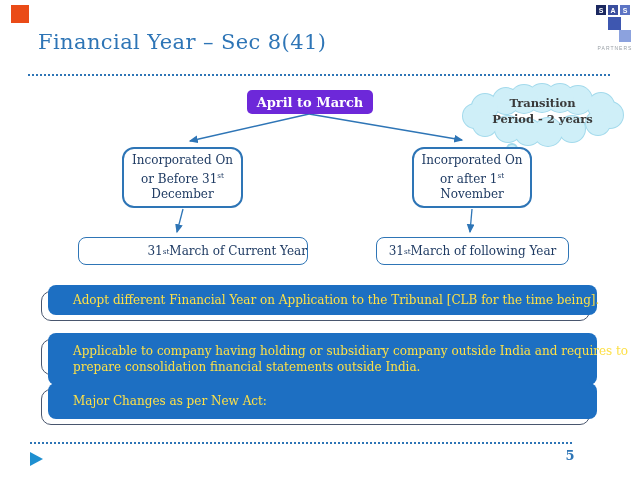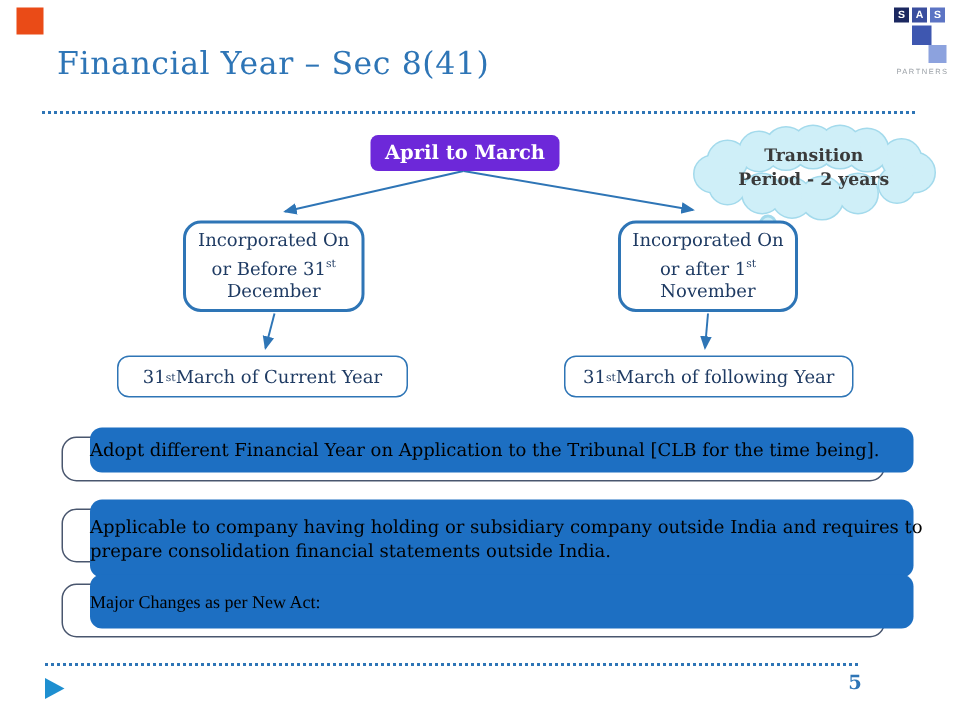--- a/index.html
+++ b/index.html
@@ -26,30 +26,30 @@
   .node{box-sizing:border-box;background:#fff;border:2px solid #2E75B6;border-radius:12px;
     color:#1F3B63;display:flex;flex-direction:column;align-items:center;justify-content:center;
     font-size:12px;line-height:15px;text-align:center;}
   .root-node{left:247px;top:90px;width:126px;height:24px;background:#6d28d9;border:none;
     border-radius:5px;color:#fff;font-weight:bold;font-size:13px;display:flex;
     align-items:center;justify-content:center;}
   .cond-left{left:122px;top:147px;width:121px;height:61px;}
   .cond-right{left:412px;top:147px;width:120px;height:61px;}
   .result{box-sizing:border-box;background:#fff;border:1.6px solid #2E75B6;border-radius:8px;
     color:#1F3B63;font-size:12px;display:flex;align-items:center;justify-content:center;}
-  .result-left{left:78px;top:237px;width:194px;height:28px;}
+  .result-left{left:78px;top:237px;width:230px;height:28px;justify-content:flex-end;}
   .result-right{left:376px;top:237px;width:193px;height:28px;}
   .cloud-text{left:460px;top:95px;width:165px;text-align:center;color:#3A3A3A;
     font-weight:bold;font-size:11.5px;line-height:16px;}
   sup{font-size:.6em;vertical-align:super;}
   
   .banner-back{box-sizing:border-box;border:1px solid #49566E;border-radius:10px;background:transparent;}
-  .banner{box-sizing:border-box;background:#1D6FC2;border-radius:8px;color:#000000;
+  .banner{box-sizing:border-box;background:#1D6FC2;border-radius:8px;color:#fde047;
     font-size:12px;line-height:16px;display:flex;flex-direction:column;justify-content:center;
-    padding-left:0;padding-right:6px;margin-left:12px;}
+    padding-left:25px;padding-right:6px;}
   .banner div{white-space:nowrap;}
   
   .rule-bottom{left:30px;top:442px;width:542px;border-top:2px dotted #2E75B6;height:0;}
   .footer-arrow{left:30px;top:452px;width:0;height:0;
     border-left:13px solid #1E8FD0;border-top:7px solid transparent;border-bottom:7px solid transparent;}
   .page-number{left:560px;top:448px;width:20px;text-align:center;color:#2E75B6;font-weight:bold;font-size:13px;}
   svg{position:absolute;left:0;top:0;pointer-events:none;}
 </style>
 </head>
 <body>
@@ -152,21 +152,21 @@
     <div>Adopt different Financial Year on Application to the Tribunal [CLB for the time being].</div>
   </div>
 
   <div class="abs banner-back" style="left:41px;top:339px;width:549px;height:36px;"></div>
   <div class="abs banner" style="left:48px;top:333px;width:549px;height:52px;">
     <div>Applicable to company having holding or subsidiary company outside India and requires to</div>
     <div>prepare consolidation financial statements outside India.</div>
   </div>
 
   <div class="abs banner-back" style="left:41px;top:389px;width:549px;height:36px;"></div>
-  <div class="abs banner" style="left:48px;top:383px;width:549px;height:36px;font-family:Liberation Serif, serif;">
+  <div class="abs banner" style="left:48px;top:383px;width:549px;height:36px;">
     <div>Major Changes as per New Act:</div>
   </div>
 
   <div class="abs rule-bottom"></div>
   <div class="abs footer-arrow"></div>
   <div class="abs page-number">5</div>
 
 </div>
 
 </body></html>

